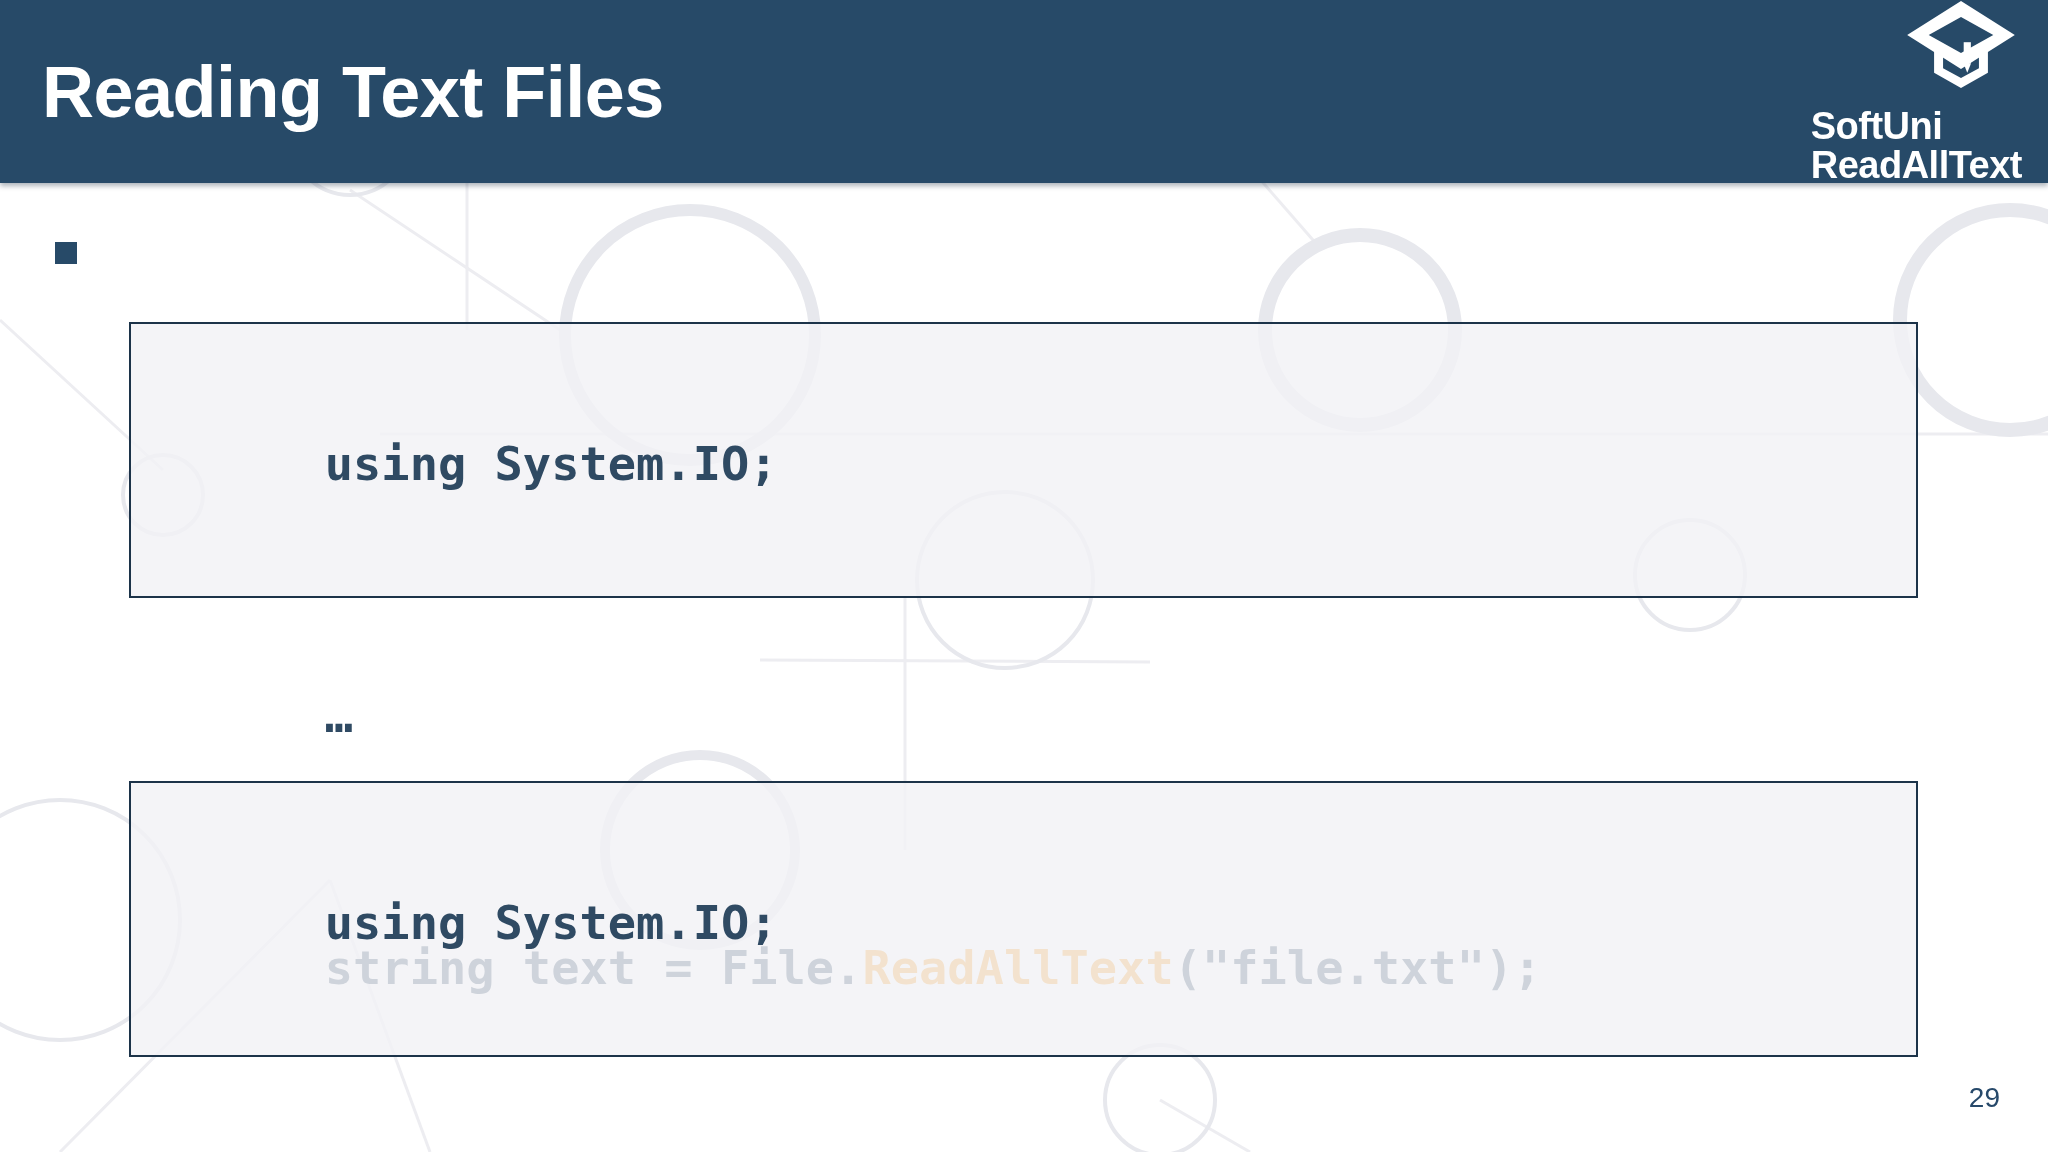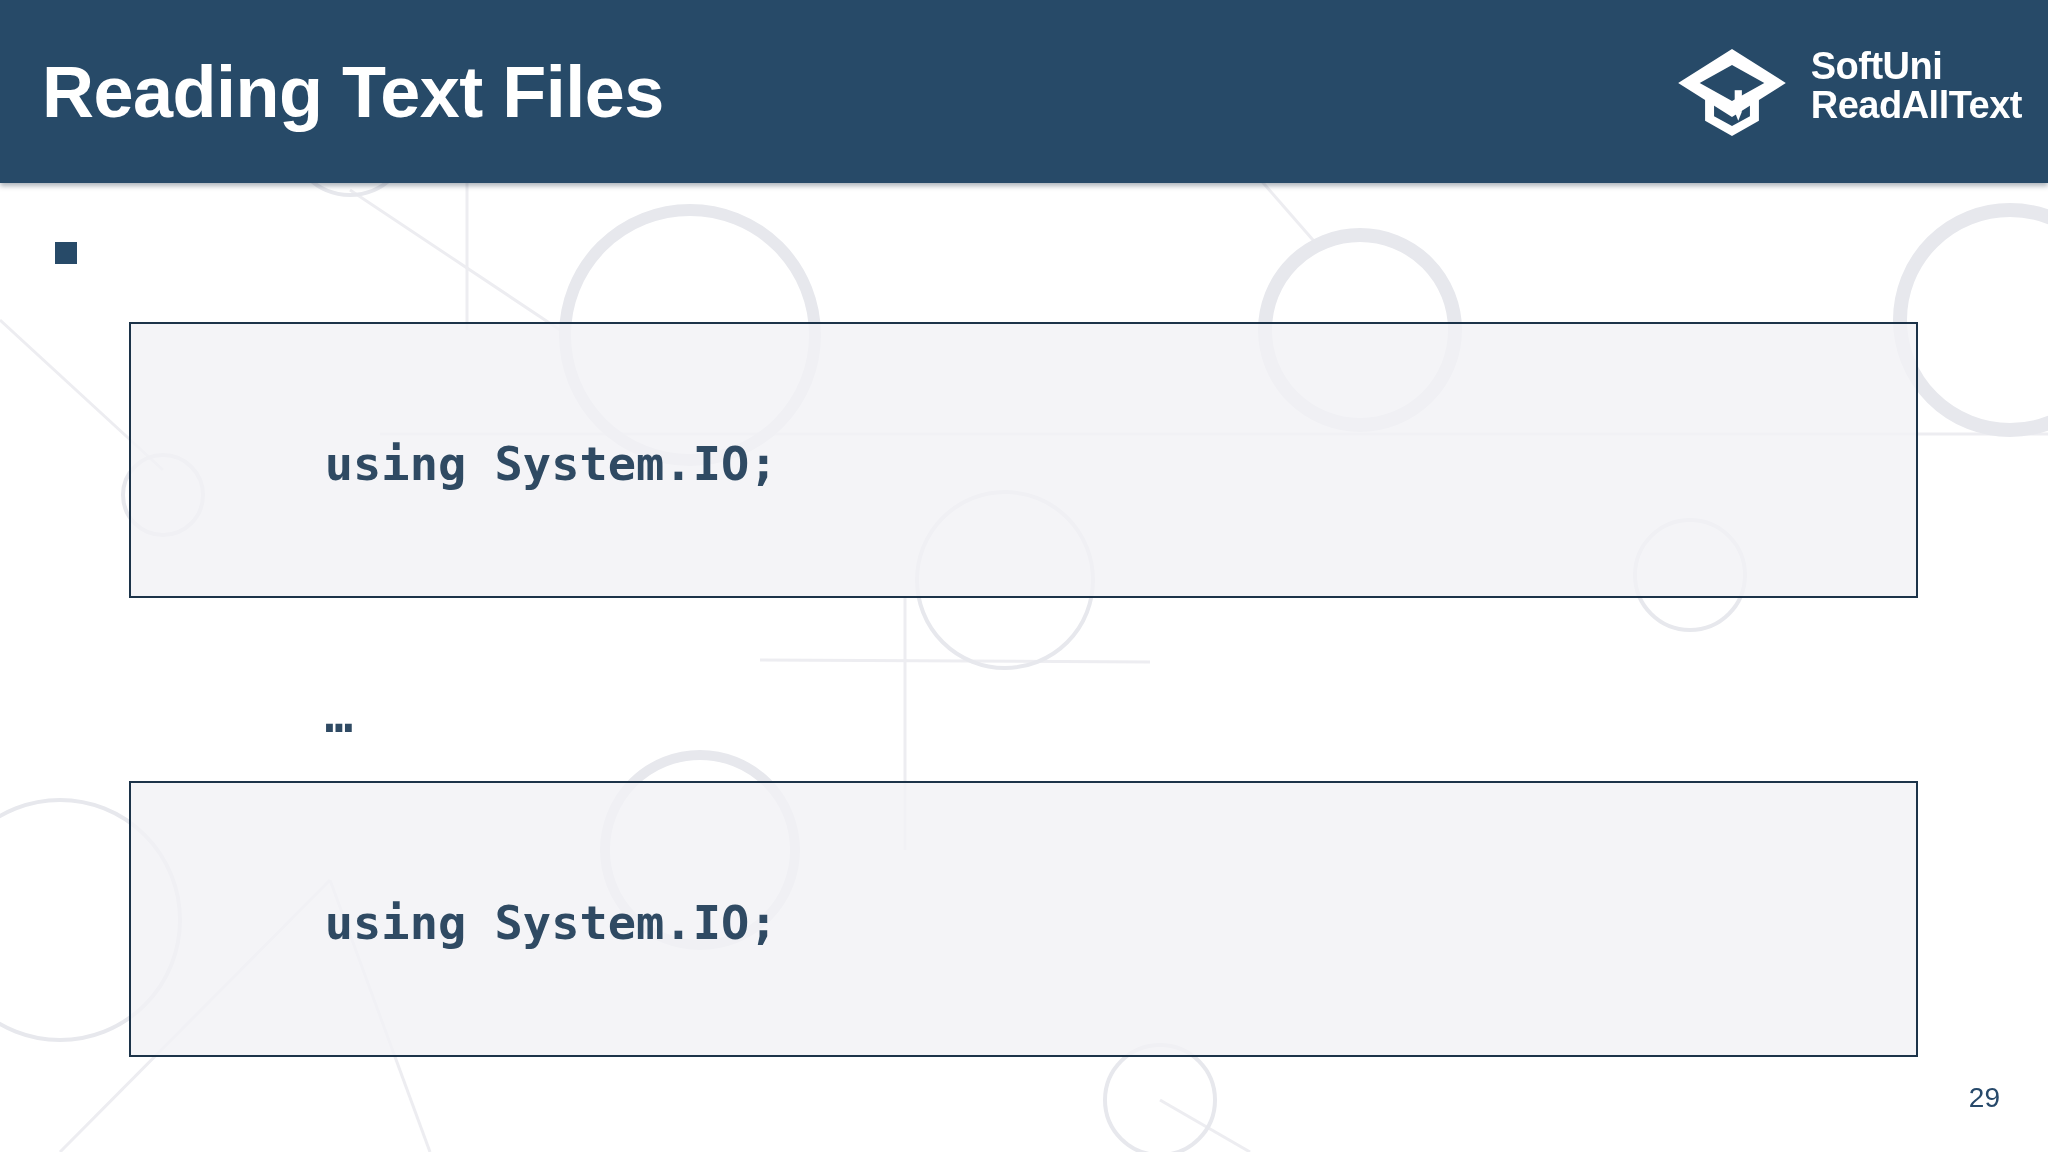--- a/index.html
+++ b/index.html
@@ -20,21 +20,21 @@
     background:#274a68;
     z-index:2;
     display:flex; align-items:center; justify-content:space-between;
     padding:0 26px 0 42px; box-sizing:border-box;
     box-shadow:0 3px 5px rgba(20,40,60,0.35);
   }
   .title {
     color:#ffffff; font-weight:bold; font-size:72px; letter-spacing:-0.5px;
     white-space:nowrap;
   }
-  .logo { display:flex; align-items:flex-start; gap:18px; }
+  .logo { display:flex; align-items:flex-end; gap:18px;flex-direction:column; }
   .logo-text {
     color:#ffffff; font-weight:bold; font-size:38px; line-height:39px;
     letter-spacing:-0.5px; white-space:nowrap;
   }
 
   
   .bullet-row {
     position:absolute; left:55px; z-index:1;
     display:flex; align-items:center; height:92px; white-space:nowrap;
   }
@@ -126,20 +126,23 @@
     <div class="bullet-square"></div>
   </div>
 
   <div class="code-box c1">
     <div class="code-line">
       <span>using System.IO;</span>
     </div>
     <div class="code-line">
       <span>…</span>
     </div>
+    <div class="code-line">
+      <span>string text = File.</span><span class="accent">ReadAllText</span><span>("file.txt");</span>
+    </div>
   </div>
 
 
   <div class="code-box c2">
     <div class="code-line">
       <span>using System.IO;</span>
     </div>
     <div class="code-line">
       <span>…</span>
     </div>

